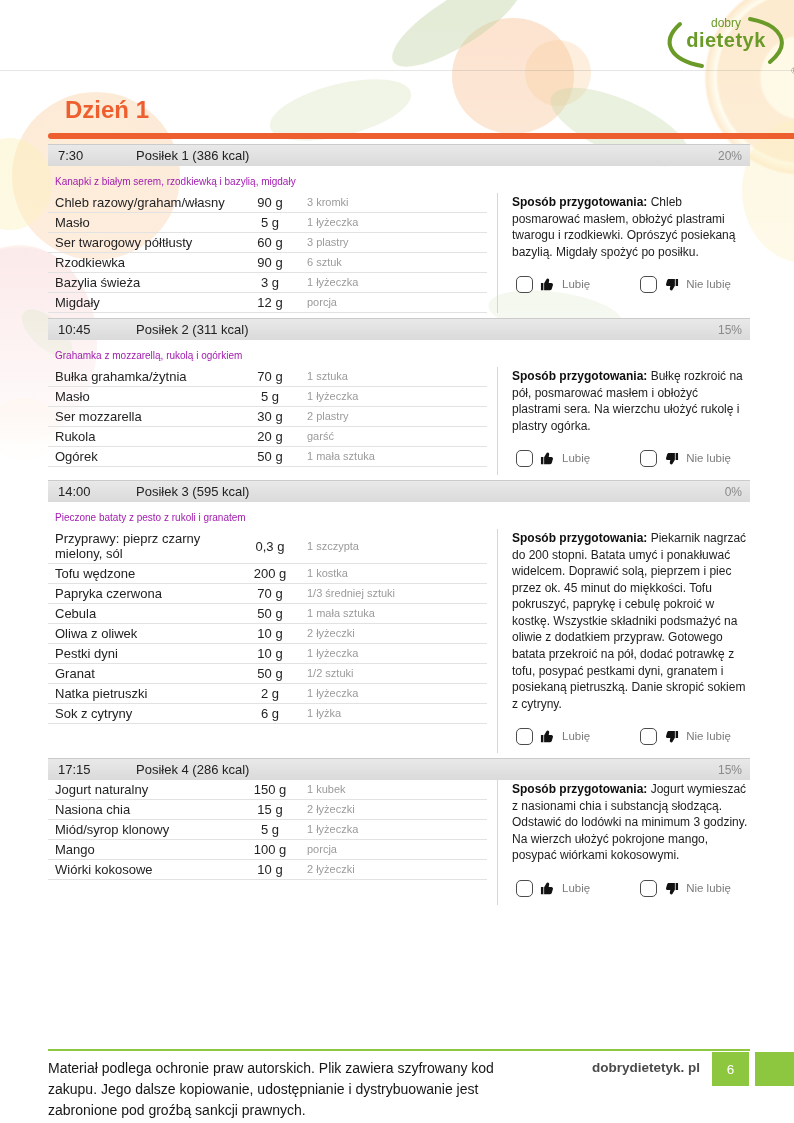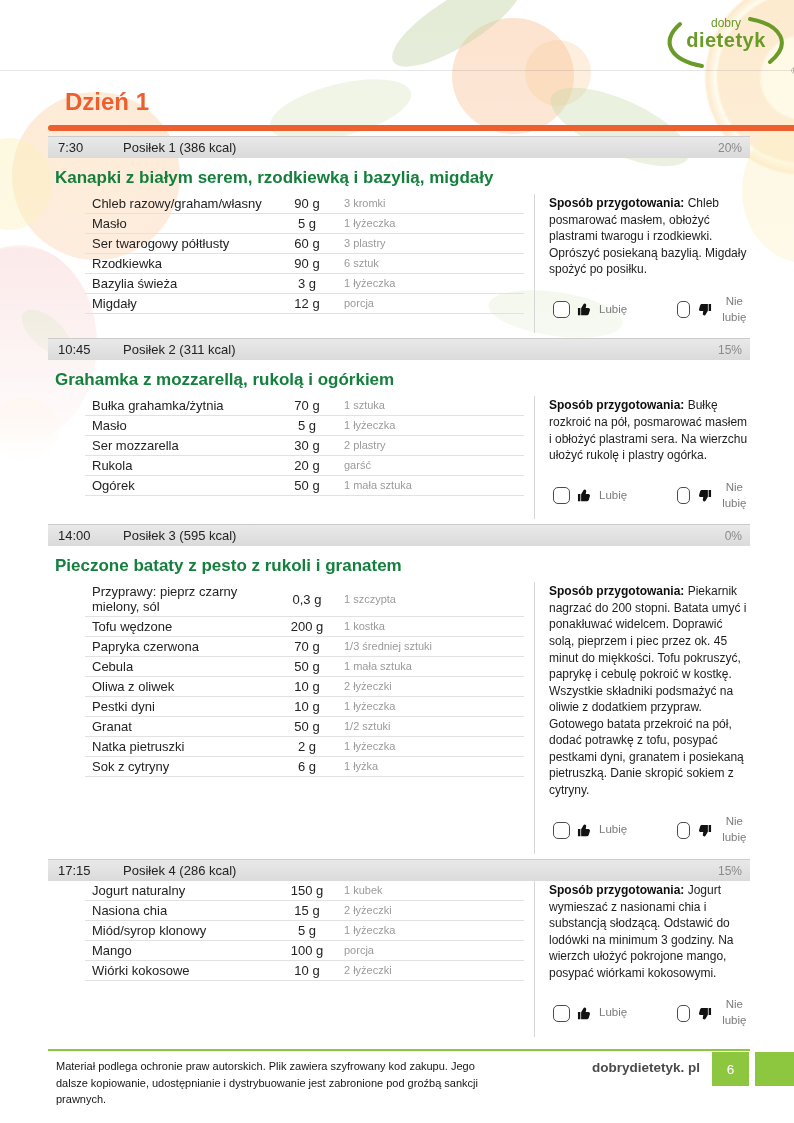--- a/index.html
+++ b/index.html
@@ -34,48 +34,48 @@
   
   .top-rule{position:absolute;top:70px;left:0;width:100%;height:1px;background:rgba(100,100,100,.16);z-index:1;}
   .logo{position:absolute;top:14px;left:658px;width:136px;height:58px;z-index:2;color:var(--logo-green);}
   .logo-swoosh{position:absolute;inset:0;}
   .logo-swoosh path{stroke:var(--logo-green);stroke-width:4;fill:none;stroke-linecap:round;}
   .logo-top{position:absolute;top:2px;left:0;right:0;text-align:center;font-size:12px;}
   .logo-main{position:absolute;top:15px;left:0;right:0;text-align:center;font-size:20px;font-weight:bold;letter-spacing:.5px;}
   .logo-r{position:absolute;right:-4px;bottom:-4px;font-size:9px;color:#8a8a8a;}
   
   .content{position:absolute;top:84px;left:48px;right:44px;z-index:1;}
-  .day-title{color:var(--orange);font-size:24px;font-weight:bold;margin:4px 0 9px 17px;}
+  .day-title{color:var(--orange);font-size:24px;font-weight:bold;margin:12px 0 9px 17px;}
   .orange-bar{height:6px;background:var(--orange);margin-right:-44px;margin-bottom:5px;border-radius:3px 0 0 3px;}
   .meal-section{margin-bottom:5px;}
   .meal-header{display:flex;align-items:center;height:22px;background:linear-gradient(#e9e9e9,#dadada);
                border-top:1px solid #cbcbcb;font-size:13px;color:#222;}
-  .meal-time{width:75px;padding-left:10px;}
+  .meal-time{width:88px;padding-left:10px;}
   .meal-label{flex:1;}
   .meal-percent{padding-right:8px;color:#8a8a8a;font-size:12px;}
-  .meal-title{font-size:17px;font-weight:bold;color:#15803d;margin:10px 0 6px 0;padding-left:7px;}
+  .meal-title{font-size:10px;font-weight:normal;color:#a21caf;margin:10px 0 6px 0;padding-left:7px;}
   .meal-body{display:flex;align-items:stretch;}
-  .ingredients{width:449px;padding-right:10px;margin-left:37px;}
+  .ingredients{width:449px;padding-right:10px;}
   .ing-row{display:flex;align-items:center;border-bottom:1px solid #e2e2e2;padding:2px 0 2px 7px;min-height:19px;}
   .ing-name{width:186px;font-size:13px;color:#232323;line-height:15px;padding-right:6px;}
   .ing-amount{width:58px;font-size:13px;color:#232323;text-align:center;}
   .ing-portion{width:95px;margin-left:8px;font-size:11px;color:#9b9b9b;line-height:13px;}
   .instructions{flex:1;border-left:1px solid #d6d6d6;padding:1px 0 4px 14px;font-size:12px;color:#1d1d1d;line-height:1.38;}
   .instructions p{margin:0;}
   .instructions strong{color:#0e0e0e;}
   .feedback-row{display:flex;gap:50px;margin:16px 0 4px 4px;text-align:center;}
   .feedback-option{display:flex;align-items:center;gap:7px;}
   .checkbox{width:17px;height:17px;border:1.6px solid #4c4c4c;border-radius:5px;background:#fff;display:inline-block;cursor:pointer;}
   .thumb-icon{display:inline-flex;}
   .thumb-icon svg{width:15px;height:15px;fill:#121212;}
   .thumb-icon.down svg{transform:rotate(180deg);}
   .feedback-label{font-size:11.5px;color:#7b7b7b;}
   
   .footer-line{position:absolute;left:48px;top:1049px;width:702px;height:2px;background:var(--footer-green);z-index:1;}
-  .footer-text{position:absolute;left:56px;top:1058px;width:452px;margin:0;font-size:11px;color:#161616;line-height:1.5;z-index:1;}
+  .footer-text{position:absolute;left:48px;top:1058px;width:452px;margin:0;font-size:14px;color:#161616;line-height:1.5;z-index:1;}
   .footer-brand{position:absolute;left:565px;top:1060px;width:135px;text-align:right;font-size:13.5px;font-weight:bold;color:#4b4b4b;z-index:1;}
   .page-badge{position:absolute;left:712px;top:1052px;width:37px;height:34px;background:var(--footer-green);
               color:#fff;display:flex;align-items:center;justify-content:center;font-size:13.5px;z-index:1;}
   .footer-endrect{position:absolute;left:755px;top:1052px;width:39px;height:34px;background:var(--footer-green);z-index:1;}
 </style>
 </head>
 <body>
 
 <div class="page">
 

